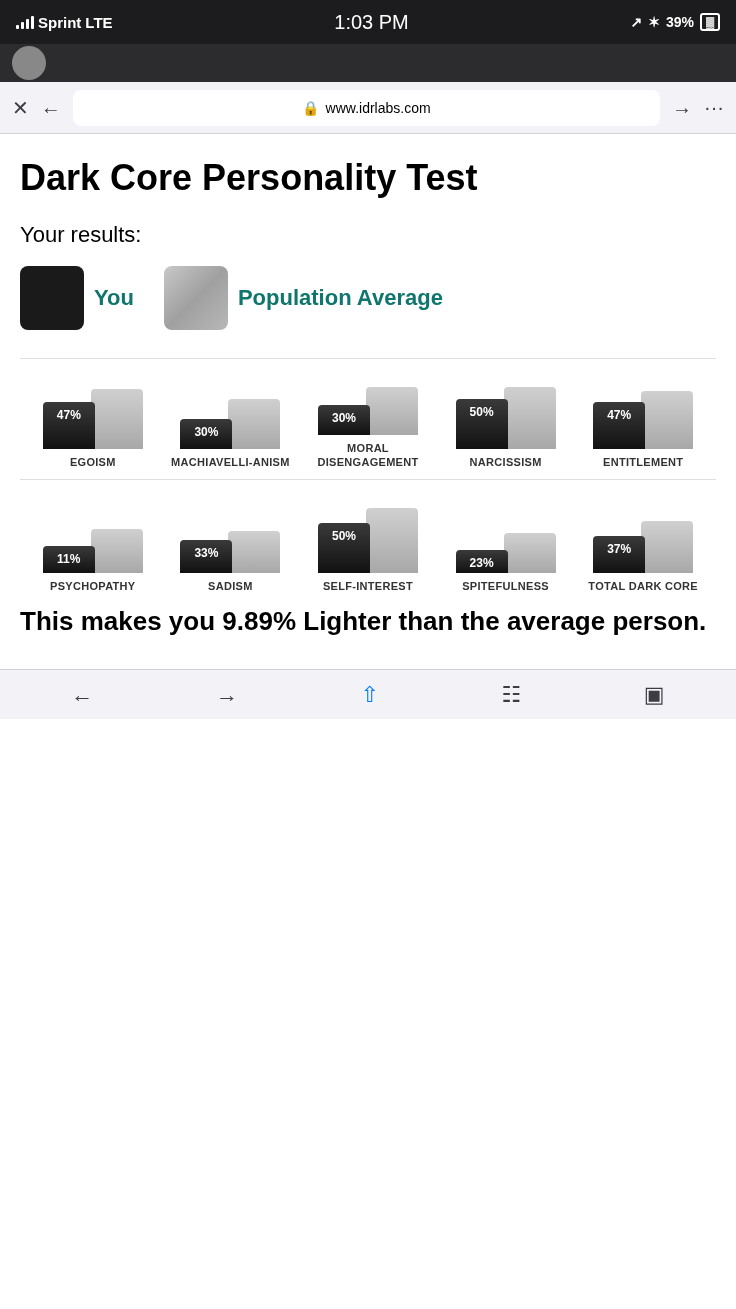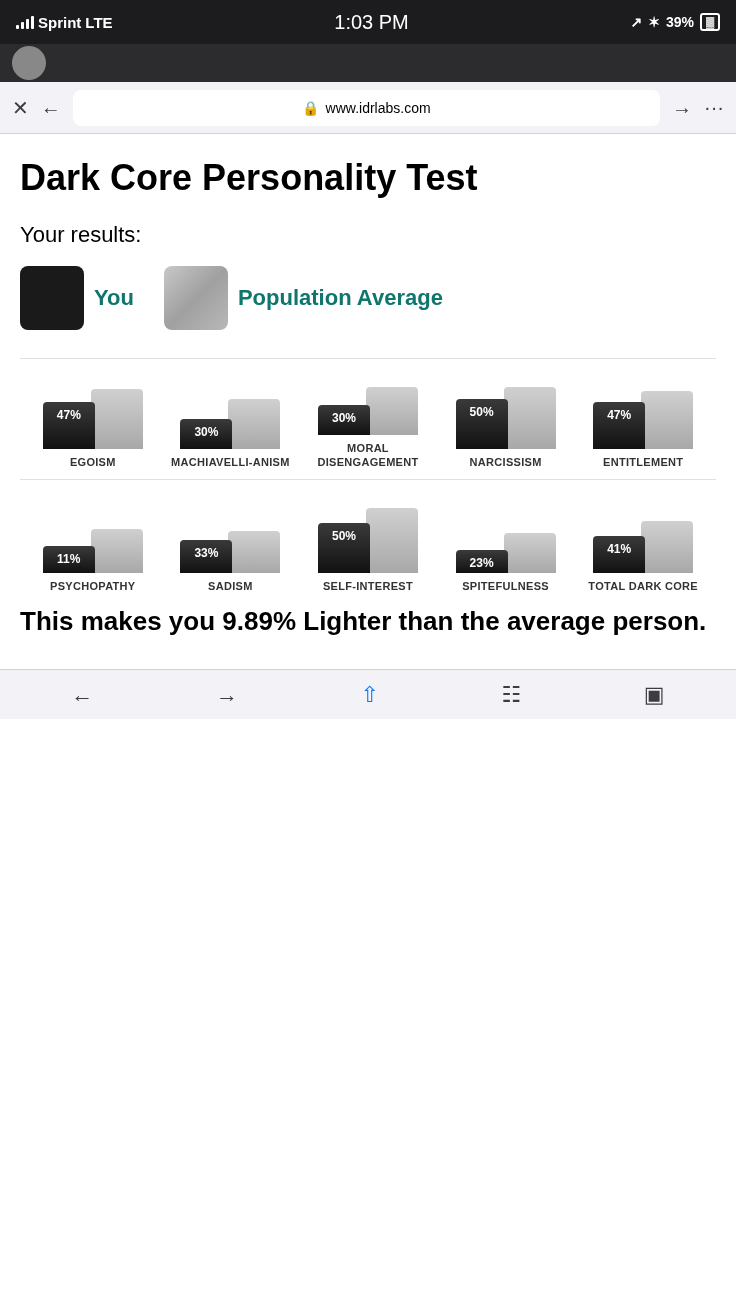--- a/index.html
+++ b/index.html
@@ -394,21 +394,21 @@
             <div class="bar-you" style="height: 23px;">
               <span class="pct-label">23%</span>
             </div>
           </div>
           <div class="bar-label">SPITEFULNESS</div>
         </div>
         <div class="bar-item">
           <div class="bar-wrapper" style="height: 62px;">
             <div class="bar-pop" style="height: 52px;"></div>
             <div class="bar-you" style="height: 37px;">
-              <span class="pct-label">41%</span>
+              <span class="pct-label">37%</span>
             </div>
           </div>
           <div class="bar-label">TOTAL DARK CORE</div>
         </div>
       </div>
   </div>
 
   <p class="bottom-text">This makes you 9.89% Lighter than the average person.</p>
 
 </div>

